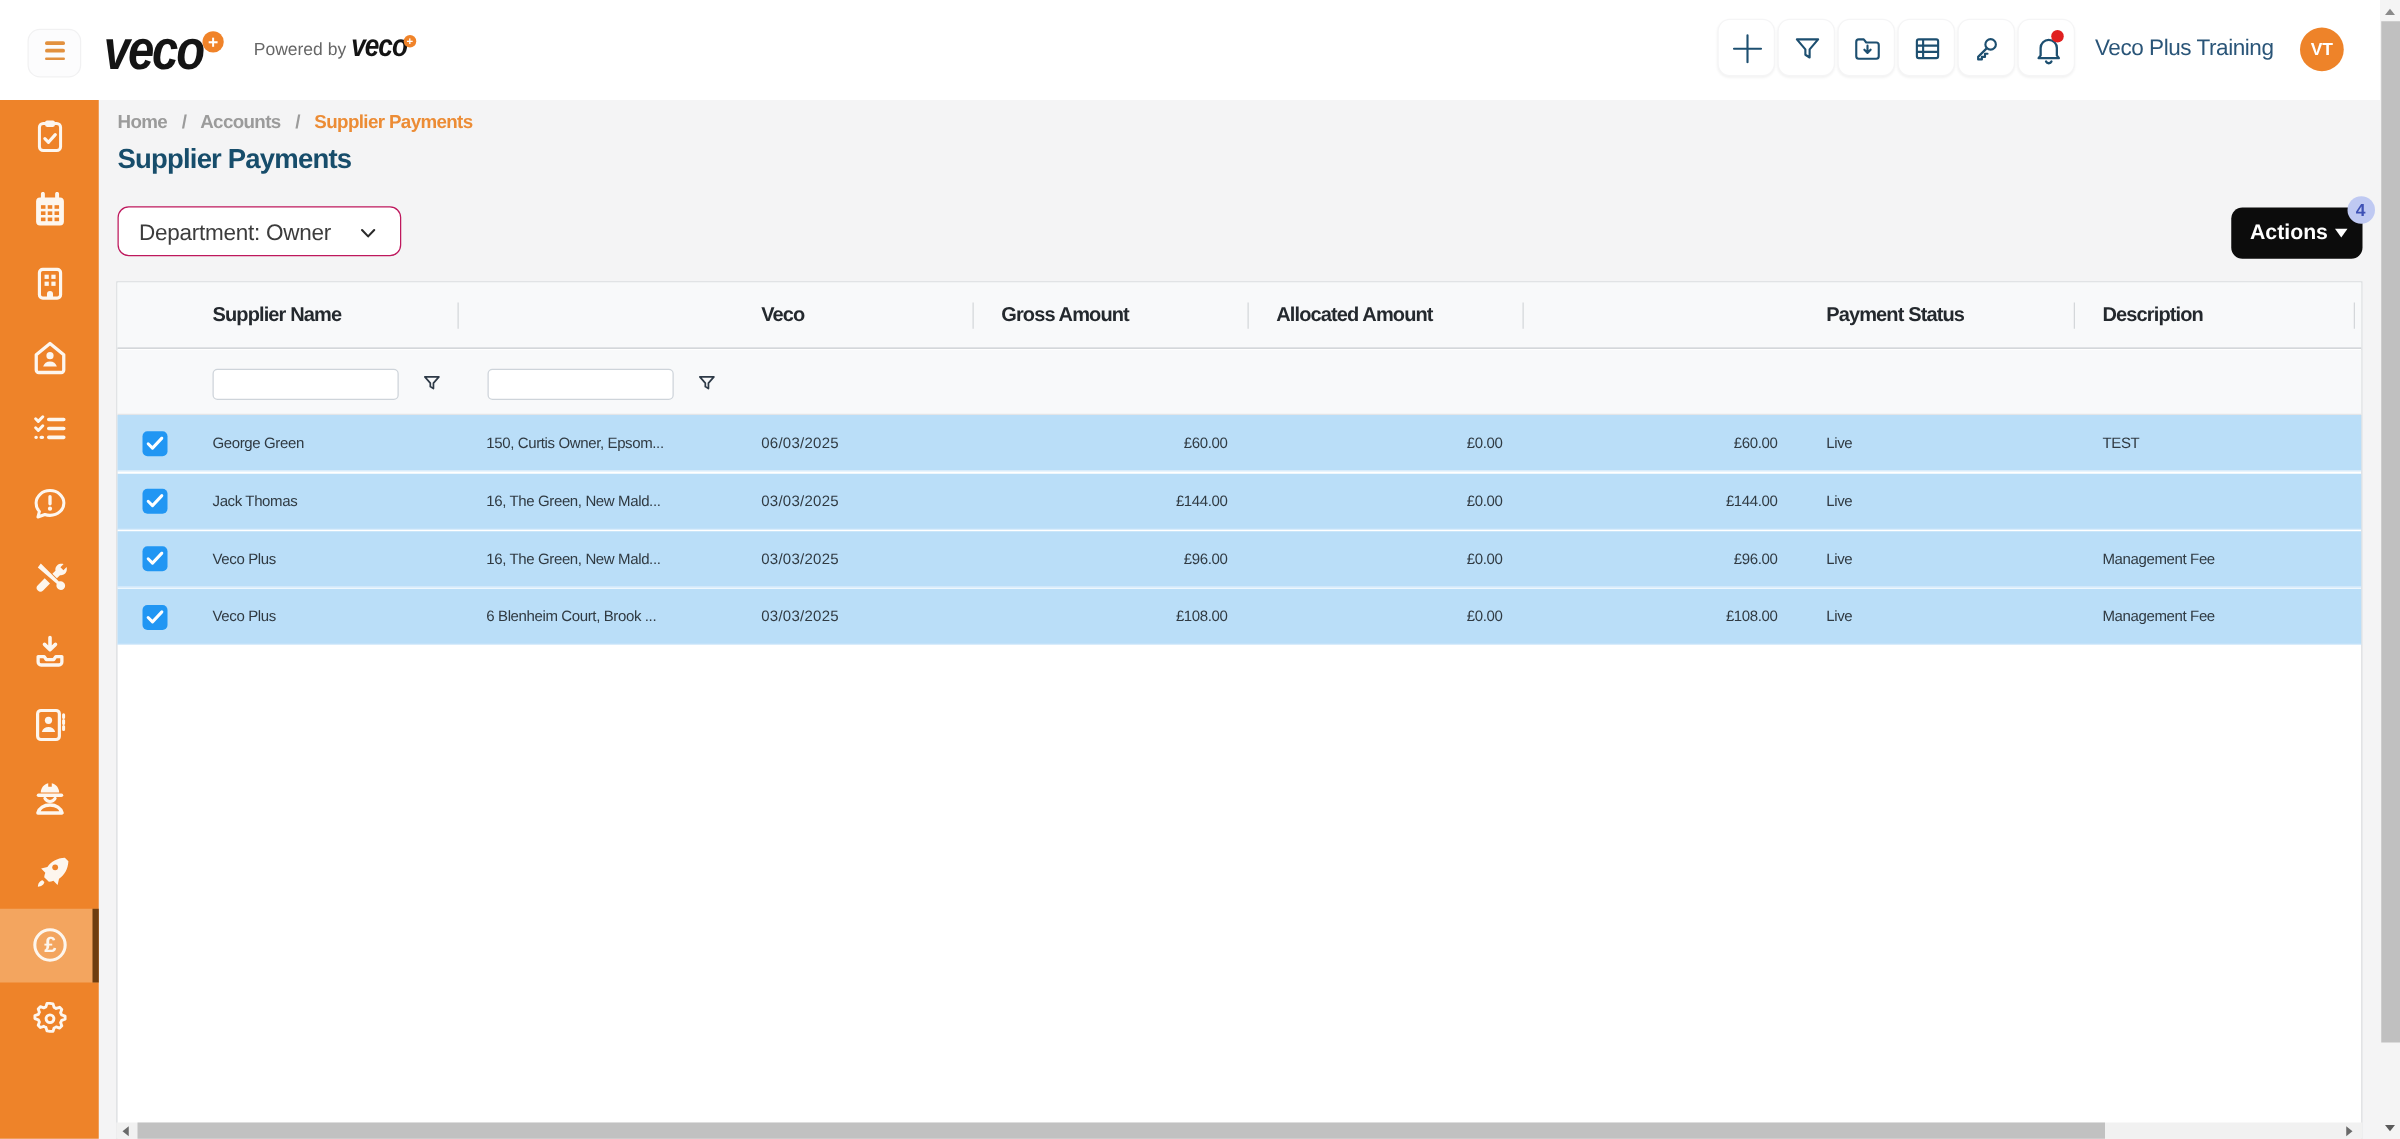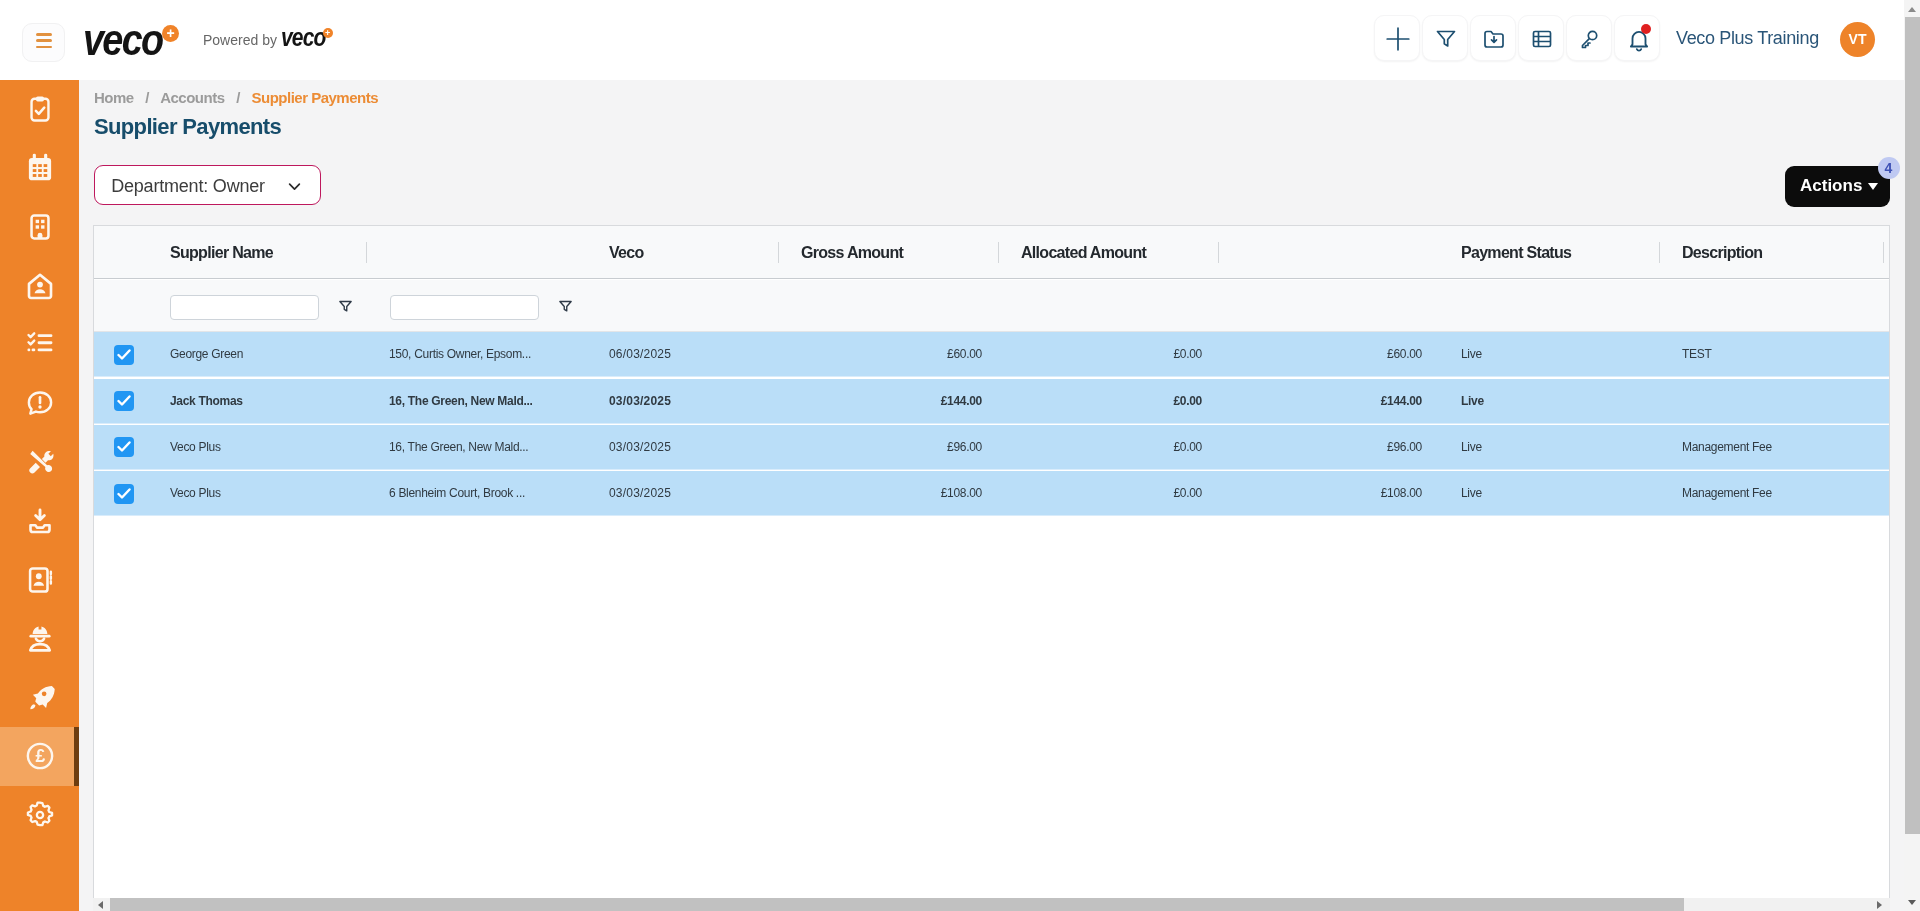--- a/index.html
+++ b/index.html
@@ -106,21 +106,21 @@
         </div>
         <div class="cell" style="left:54px;width:219px;">George Green</div>
         <div class="cell" style="left:273px;width:220px;">150, Curtis Owner, Epsom...</div>
         <div class="cell" style="left:493px;width:192px;letter-spacing:0.2px;">06/03/2025</div>
         <div class="cell num" style="left:685px;width:220px;">£60.00</div>
         <div class="cell num" style="left:905px;width:220px;">£0.00</div>
         <div class="cell num" style="left:1125px;width:220px;">£60.00</div>
         <div class="cell" style="left:1345px;width:221px;">Live</div>
         <div class="cell" style="left:1566px;width:229px;">TEST</div>
       </div>
-      <div class="row" style="top:153.23000000000002px;font-weight:bold;">
+      <div class="row" style="top:153.23000000000002px;">
         <div class="checkbox">
           <svg width="14" height="12" viewBox="0 0 14 12">
             <path d="M1.5 6 L5 9.5 L12.5 1.5" fill="none" stroke="#fff" stroke-width="2.4" stroke-linecap="round" stroke-linejoin="round"></path>
           </svg>
         </div>
         <div class="cell" style="left:54px;width:219px;">Jack Thomas</div>
         <div class="cell" style="left:273px;width:220px;">16, The Green, New Mald...</div>
         <div class="cell" style="left:493px;width:192px;letter-spacing:0.2px;">03/03/2025</div>
         <div class="cell num" style="left:685px;width:220px;">£144.00</div>
         <div class="cell num" style="left:905px;width:220px;">£0.00</div>

